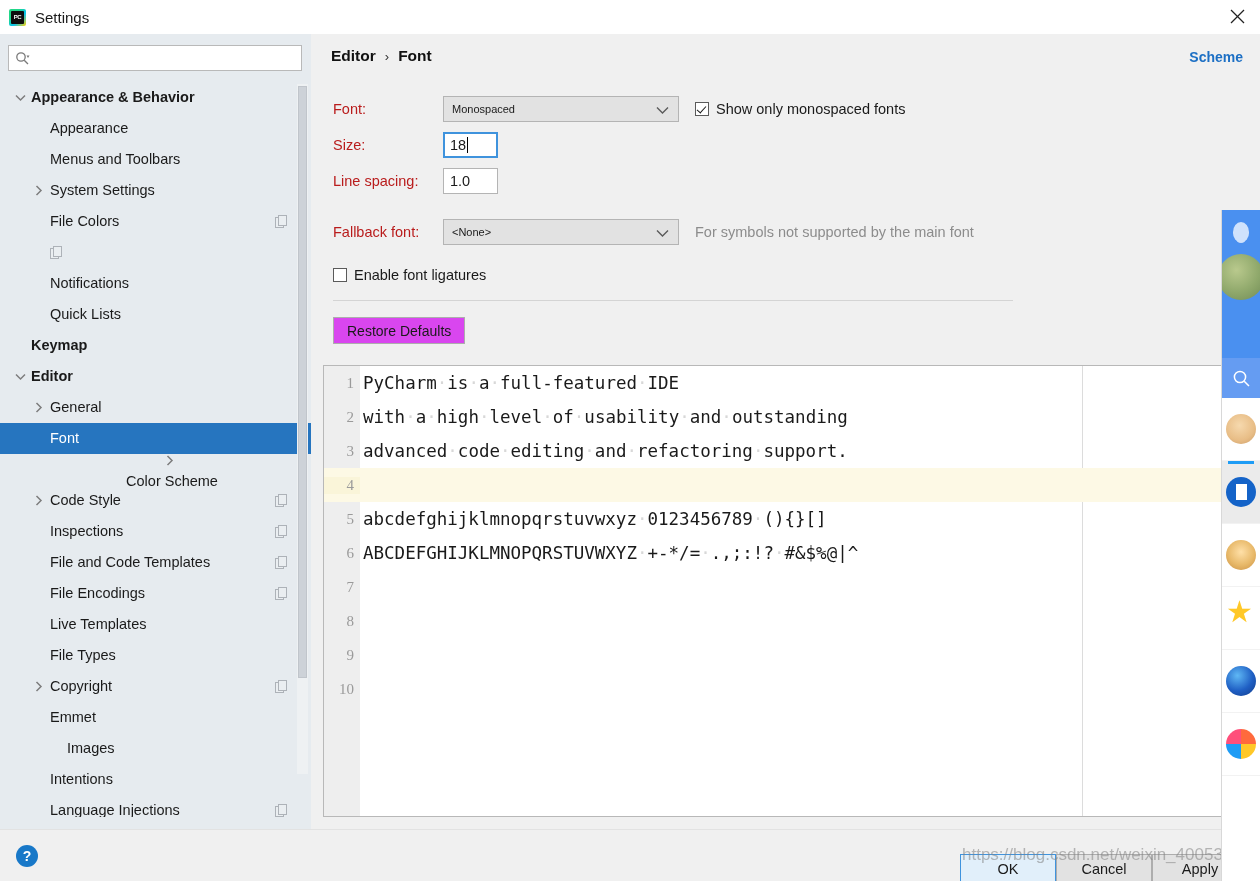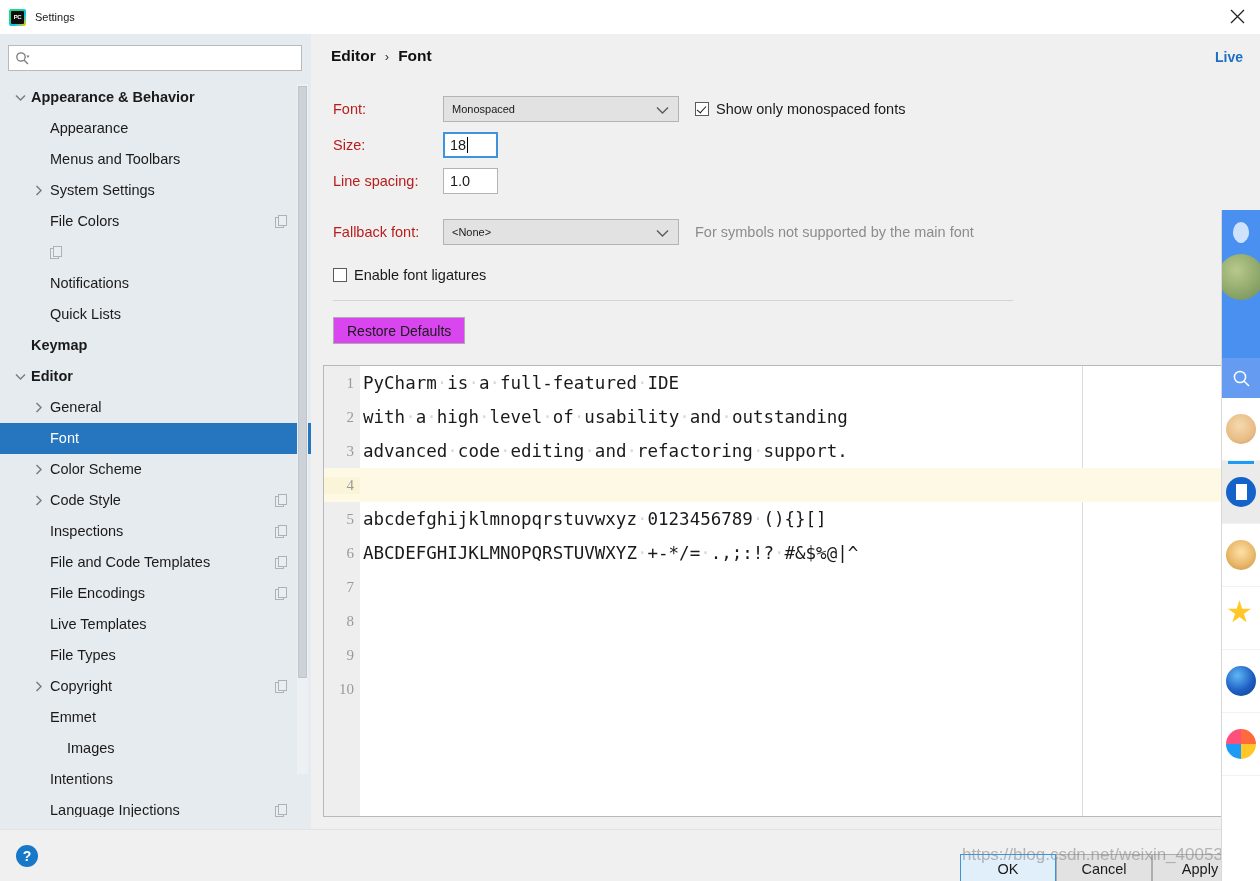--- a/index.html
+++ b/index.html
@@ -23,21 +23,21 @@
     border-radius: 2px; position: relative; overflow: hidden;
     background: linear-gradient(135deg,#21d789 0%,#21d789 30%,#07c3f2 60%,#ffd000 100%);
     display: flex; align-items: center; justify-content: center;
   }
   .app-icon .inner {
     position: absolute; left: 2px; top: 2px; right: 2px; bottom: 2px;
     background: #0d0d0d; border-radius: 1px;
     color: #fff; font-size: 6px; font-weight: bold; line-height: 13px; text-align: center;
     font-family: "Liberation Sans", sans-serif; letter-spacing: -0.4px;
   }
-  .title-text { font-size: 11px; color: #1a1a1a; }
+  .title-text { font-size: 15px; color: #1a1a1a; }
   .close-btn {
     position: absolute; right: 0; top: 0; width: 46px; height: 33px;
     display: flex; align-items: center; justify-content: center; cursor: pointer;
   }
   .close-btn svg { display: block; }
 
   
   .left-pane {
     position: absolute; left: 0; top: 34px; width: 311px; height: 795px;
     background: #e6ebef;
@@ -336,21 +336,21 @@
             <svg width="8" height="11" viewBox="0 0 8 11">
               <polyline points="1.5,1 6,5.5 1.5,10" fill="none" stroke="#7d7d7d" stroke-width="1.5"></polyline>
             </svg>
           </span>
           <span class="tlabel">General</span>
         </div>
         <div class="tnode sel" style="padding-left: 33px;">
           <span class="arrow empty"></span>
           <span class="tlabel">Font</span>
         </div>
-        <div class="tnode" style="padding-left: 33px;">
+        <div class="tnode" style="padding-left: 33px; flex-direction: column;">
           <span class="arrow">
             <svg width="8" height="11" viewBox="0 0 8 11">
               <polyline points="1.5,1 6,5.5 1.5,10" fill="none" stroke="#7d7d7d" stroke-width="1.5"></polyline>
             </svg>
           </span>
           <span class="tlabel">Color Scheme</span>
         </div>
         <div class="tnode" style="padding-left: 33px;">
           <span class="arrow">
             <svg width="8" height="11" viewBox="0 0 8 11">
@@ -449,21 +449,21 @@
   <div class="vdivider"></div>
 
   <div class="right-pane">
 
     <div class="breadcrumb">
       <span>Editor</span>
       <span class="bc-sep">›</span>
       <span>Font</span>
     </div>
 
-    <div class="reset-link">Live</div>
+    <div class="reset-link">Scheme</div>
 
     <div class="form">
 
       <div class="frow">
         <div class="flabel">Font:</div>
         <div class="combo">
           <span>Monospaced</span>
           <span class="chev">
             <svg width="13" height="9" viewBox="0 0 13 9">
               <polyline points="1,1.5 6.5,7 12,1.5" fill="none" stroke="#5a5a5a" stroke-width="1.4"></polyline>

